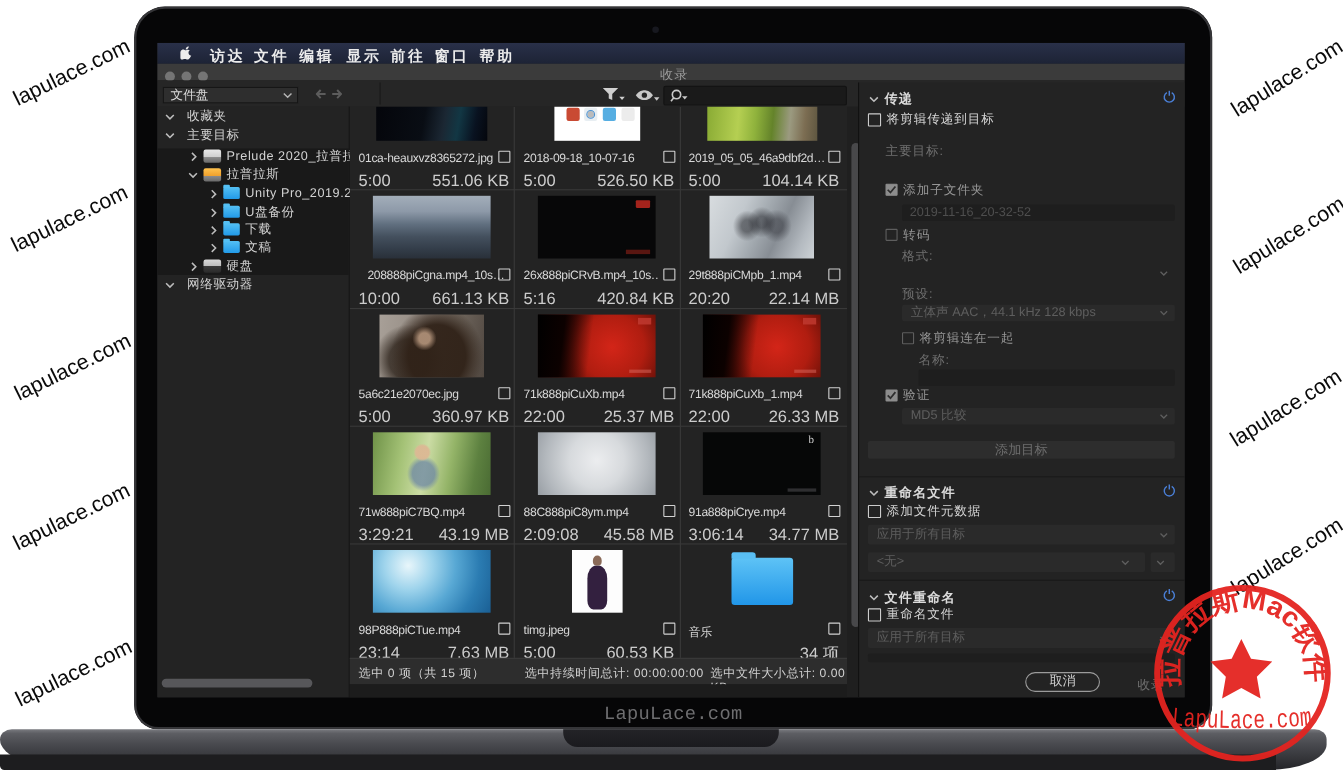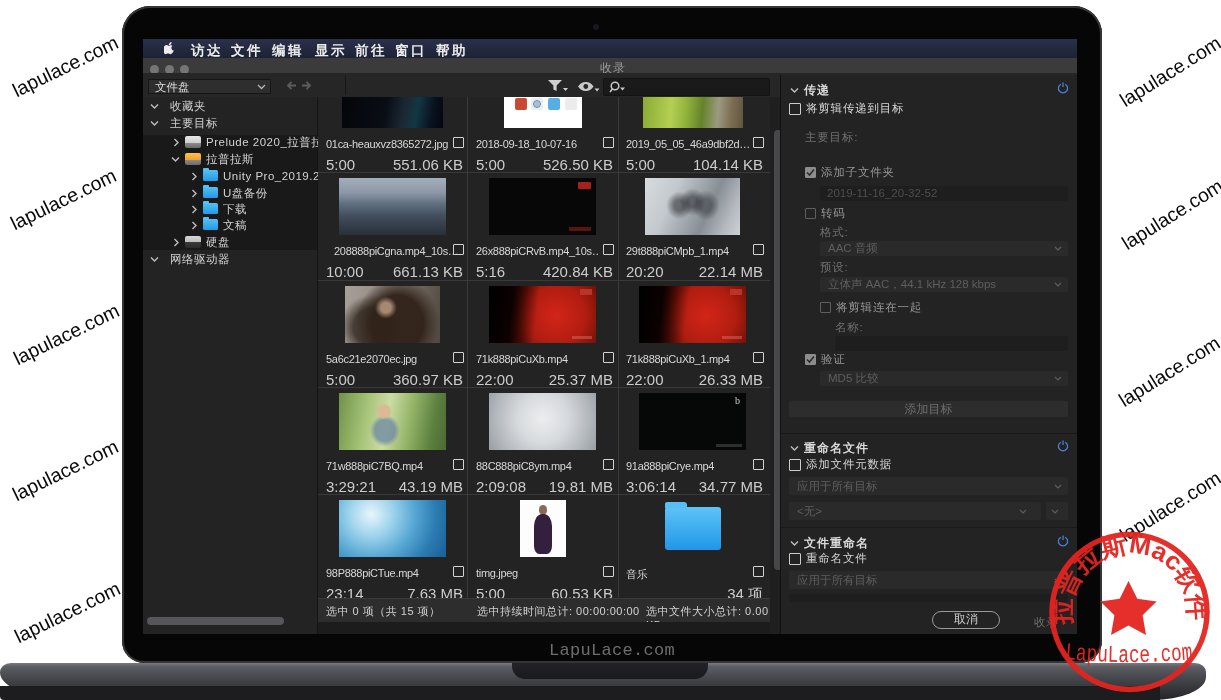--- a/index.html
+++ b/index.html
@@ -257,21 +257,21 @@
     <div class="meta" style="left:308px;top:274px;width:137px;text-align:right;">26.33 MB</div>
     <div class="thumb t10" style="left:21px;top:296px;width:107px;height:57px;"></div>
     <div class="fname" style="left:8px;top:363px;width:124px;">71w888piC7BQ.mp4</div>
     <div class="cbx" style="left:135px;top:362px;"></div>
     <div class="meta" style="left:8px;top:381px;">3:29:21</div>
     <div class="meta" style="left:8px;top:381px;width:137px;text-align:right;">43.19 MB</div>
     <div class="thumb t11" style="left:171px;top:296px;width:107px;height:57px;"></div>
     <div class="fname" style="left:158px;top:363px;width:124px;">88C888piC8ym.mp4</div>
     <div class="cbx" style="left:285px;top:362px;"></div>
     <div class="meta" style="left:158px;top:381px;">2:09:08</div>
-    <div class="meta" style="left:158px;top:381px;width:137px;text-align:right;">19.81 MB</div>
+    <div class="meta" style="left:158px;top:381px;width:137px;text-align:right;">45.58 MB</div>
     <div class="thumb t12" style="left:321px;top:296px;width:107px;height:57px;"></div>
     <div class="fname" style="left:308px;top:363px;width:124px;">91a888piCrye.mp4</div>
     <div class="cbx" style="left:435px;top:362px;"></div>
     <div class="meta" style="left:308px;top:381px;">3:06:14</div>
     <div class="meta" style="left:308px;top:381px;width:137px;text-align:right;">34.77 MB</div>
     <div class="thumb t13" style="left:21px;top:403px;width:107px;height:57px;"></div>
     <div class="fname" style="left:8px;top:470px;width:124px;">98P888piCTue.mp4</div>
     <div class="cbx" style="left:135px;top:469px;"></div>
     <div class="meta" style="left:8px;top:488px;">23:14</div>
     <div class="meta" style="left:8px;top:488px;width:137px;text-align:right;">7.63 MB</div>
@@ -310,21 +310,20 @@
     <div class="dimlab" style="left:24px;top:55px;">主要目标:</div>
     <div class="cbd" style="left:24px;top:92px;background:#8d8d8d;border-color:#8d8d8d;"></div>
     <svg class="abs" style="left:25px;top:93px;" width="9" height="9">
         <polyline points="1,4.5 3.5,7 8,1.5" stroke="#2e2e2e" stroke-width="1.6" fill="none"></polyline>
       </svg>
     <div class="midlab" style="left:40px;top:90px;">添加子文件夹</div>
     <div class="inpt" style="left:39px;top:111px;width:248px;height:15px;line-height:15px;padding-left:7px;box-sizing:border-box;">2019-11-16_20-32-52</div>
     <div class="cbd" style="left:24px;top:133px;"></div>
     <div class="midlab" style="left:40px;top:131px;">转码</div>
     <div class="dimlab" style="left:39px;top:150px;">格式:</div>
-    <div class="ctrl" style="left:39px;top:166px;width:248px;height:15px;padding-left:8px;box-sizing:border-box;">AAC 音频</div>
     <svg class="abs" style="left:273px;top:171px;" width="8" height="6">
         <polyline points="1,1 4,4 7,1" stroke="#5e5e5e" stroke-width="1.2" fill="none"></polyline>
       </svg>
     <div class="dimlab" style="left:39px;top:185px;">预设:</div>
     <div class="ctrl" style="left:39px;top:202px;width:248px;height:15px;padding-left:8px;box-sizing:border-box;">立体声 AAC，44.1 kHz 128 kbps</div>
     <svg class="abs" style="left:273px;top:207px;" width="8" height="6">
         <polyline points="1,1 4,4 7,1" stroke="#5e5e5e" stroke-width="1.2" fill="none"></polyline>
       </svg>
     <div class="cbd" style="left:39px;top:227px;"></div>
     <div class="midlab" style="left:55px;top:225px;">将剪辑连在一起</div>

